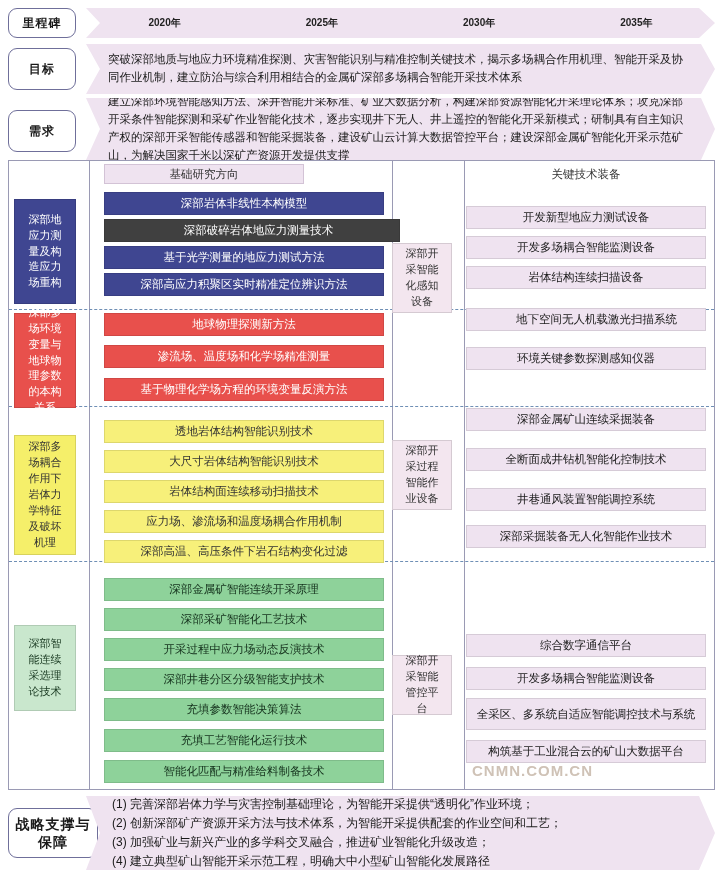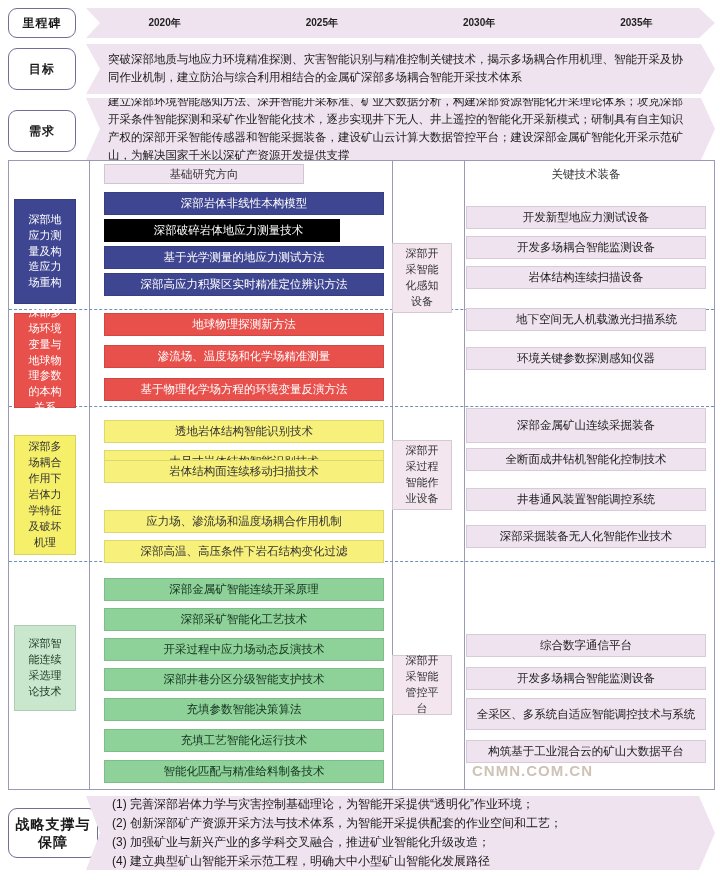--- a/index.html
+++ b/index.html
@@ -139,21 +139,21 @@
   <div class="col-head" style="left:466px;top:164px;width:240px;height:20px;border:none;background:transparent;">
     <span>关键技术装备</span>
   </div>
 
   <div class="cat" style="left:14px;top:199px;width:62px;height:105px;background:#3f4691;color:#fff;">
     <span>深部地应力测量及构造应力场重构</span>
   </div>
   <div class="item" style="left:104px;top:192px;width:280px;height:23px;background:#3f4691;color:#fff;">
     <span>深部岩体非线性本构模型</span>
   </div>
-  <div class="item" style="left:104px;top:219px;width:236px;height:23px;background:#000000;color:#fff;padding-left:17px;">
+  <div class="item" style="left:104px;top:219px;width:296px;height:23px;background:#404040;color:#fff;padding-left:17px;">
     <span>深部破碎岩体地应力测量技术</span>
   </div>
   <div class="item" style="left:104px;top:246px;width:280px;height:23px;background:#3f4691;color:#fff;">
     <span>基于光学测量的地应力测试方法</span>
   </div>
   <div class="item" style="left:104px;top:273px;width:280px;height:23px;background:#3f4691;color:#fff;">
     <span>深部高应力积聚区实时精准定位辨识方法</span>
   </div>
 
   <div class="cat" style="left:14px;top:313px;width:62px;height:95px;background:#e8504c;color:#fff;">
@@ -171,21 +171,21 @@
 
   <div class="cat" style="left:14px;top:435px;width:62px;height:120px;background:#f5ef6a;color:#333;">
     <span>深部多场耦合作用下岩体力学特征及破坏机理</span>
   </div>
   <div class="item" style="left:104px;top:420px;width:280px;height:23px;background:#f7f07a;color:#333;">
     <span>透地岩体结构智能识别技术</span>
   </div>
   <div class="item" style="left:104px;top:450px;width:280px;height:23px;background:#f7f07a;color:#333;">
     <span>大尺寸岩体结构智能识别技术</span>
   </div>
-  <div class="item" style="left:104px;top:460px;width:280px;height:23px;background:#f7f07a;color:#333;">
+  <div class="item" style="left:104px;top:480px;width:280px;height:23px;background:#f7f07a;color:#333;">
     <span>岩体结构面连续移动扫描技术</span>
   </div>
   <div class="item" style="left:104px;top:510px;width:280px;height:23px;background:#f7f07a;color:#333;">
     <span>应力场、渗流场和温度场耦合作用机制</span>
   </div>
   <div class="item" style="left:104px;top:540px;width:280px;height:23px;background:#f7f07a;color:#333;">
     <span>深部高温、高压条件下岩石结构变化过滤</span>
   </div>
 
   <div class="cat" style="left:14px;top:625px;width:62px;height:86px;background:#c9e7cd;color:#1a3a22;">
@@ -232,21 +232,21 @@
   <div class="item" style="left:466px;top:266px;width:240px;height:23px;background:#efe3f0;">
     <span>岩体结构连续扫描设备</span>
   </div>
   <div class="item" style="left:466px;top:308px;width:240px;height:23px;background:#efe3f0;padding-left:25px;">
     <span>地下空间无人机载激光扫描系统</span>
   </div>
   <div class="item" style="left:466px;top:347px;width:240px;height:23px;background:#efe3f0;">
     <span>环境关键参数探测感知仪器</span>
   </div>
 
-  <div class="item" style="left:466px;top:408px;width:240px;height:35px;background:#efe3f0;">
+  <div class="item" style="left:466px;top:408px;width:240px;height:23px;background:#efe3f0;">
     <span>深部金属矿山连续采掘装备</span>
   </div>
   <div class="item" style="left:466px;top:448px;width:240px;height:23px;background:#efe3f0;">
     <span>全断面成井钻机智能化控制技术</span>
   </div>
   <div class="item" style="left:466px;top:488px;width:240px;height:23px;background:#efe3f0;">
     <span>井巷通风装置智能调控系统</span>
   </div>
   <div class="item" style="left:466px;top:525px;width:240px;height:23px;background:#efe3f0;">
     <span>深部采掘装备无人化智能作业技术</span>

